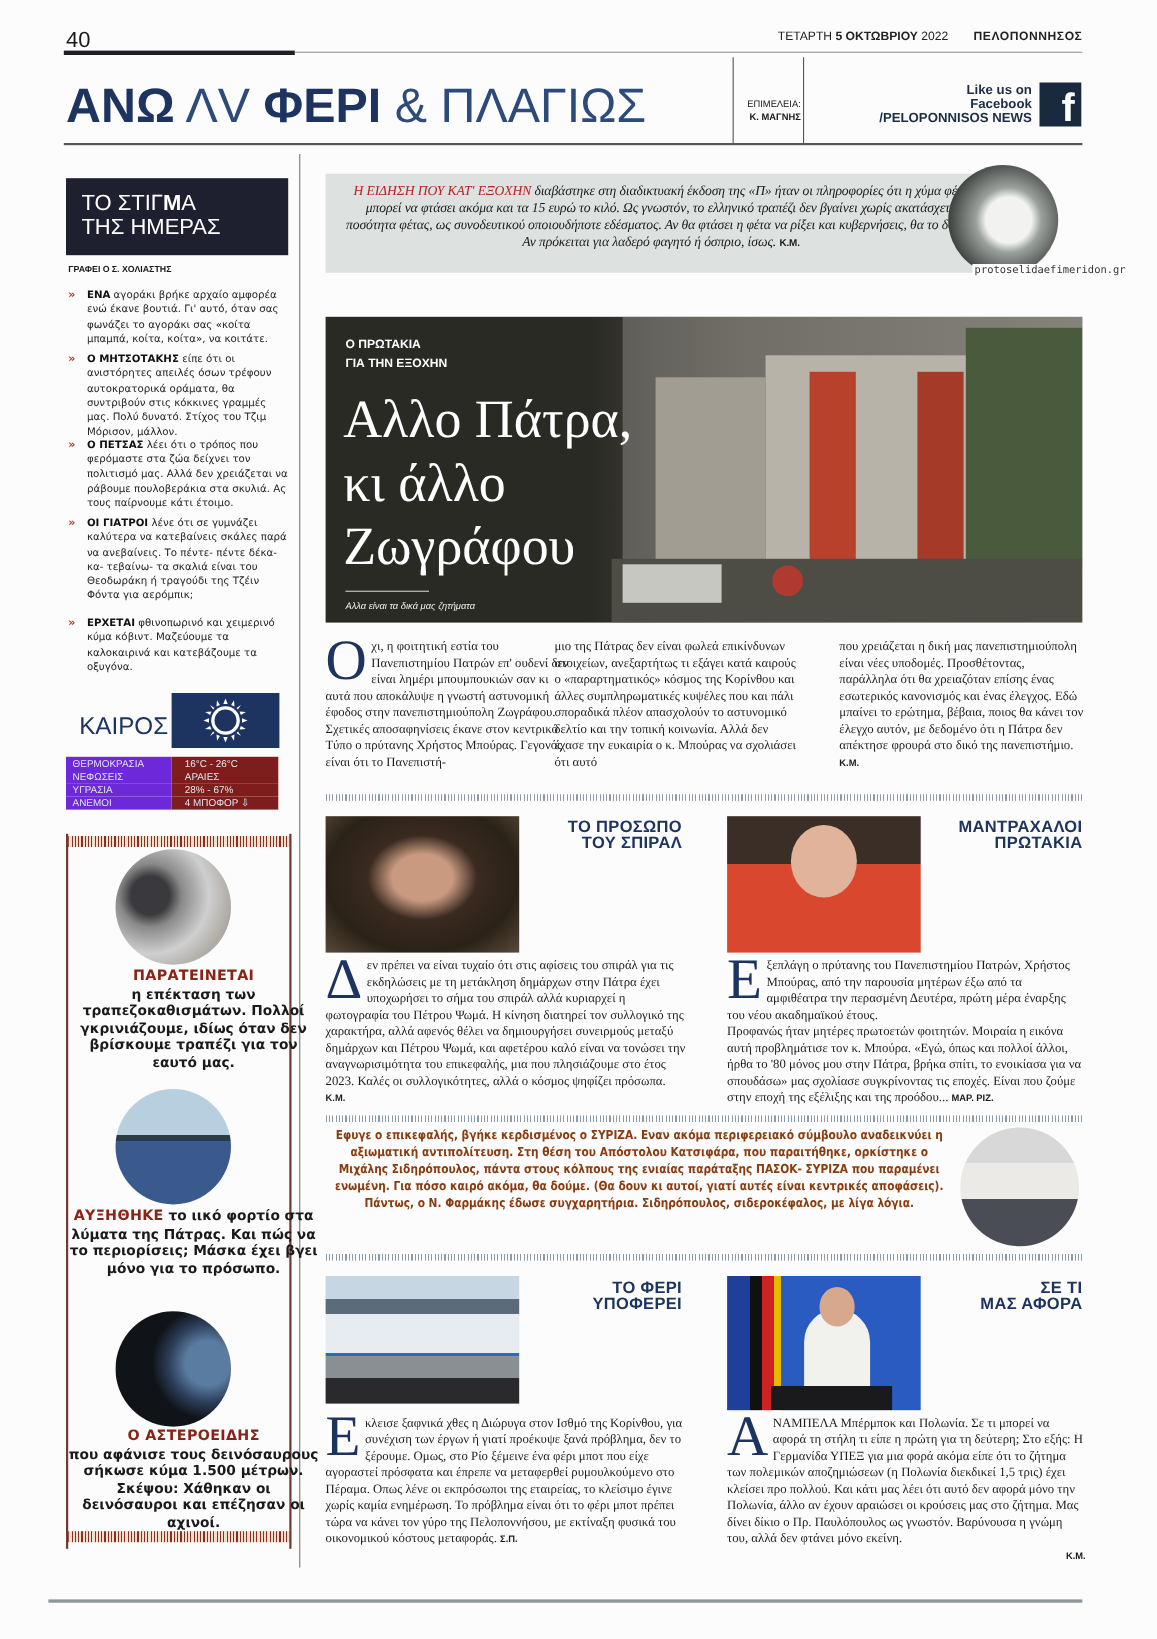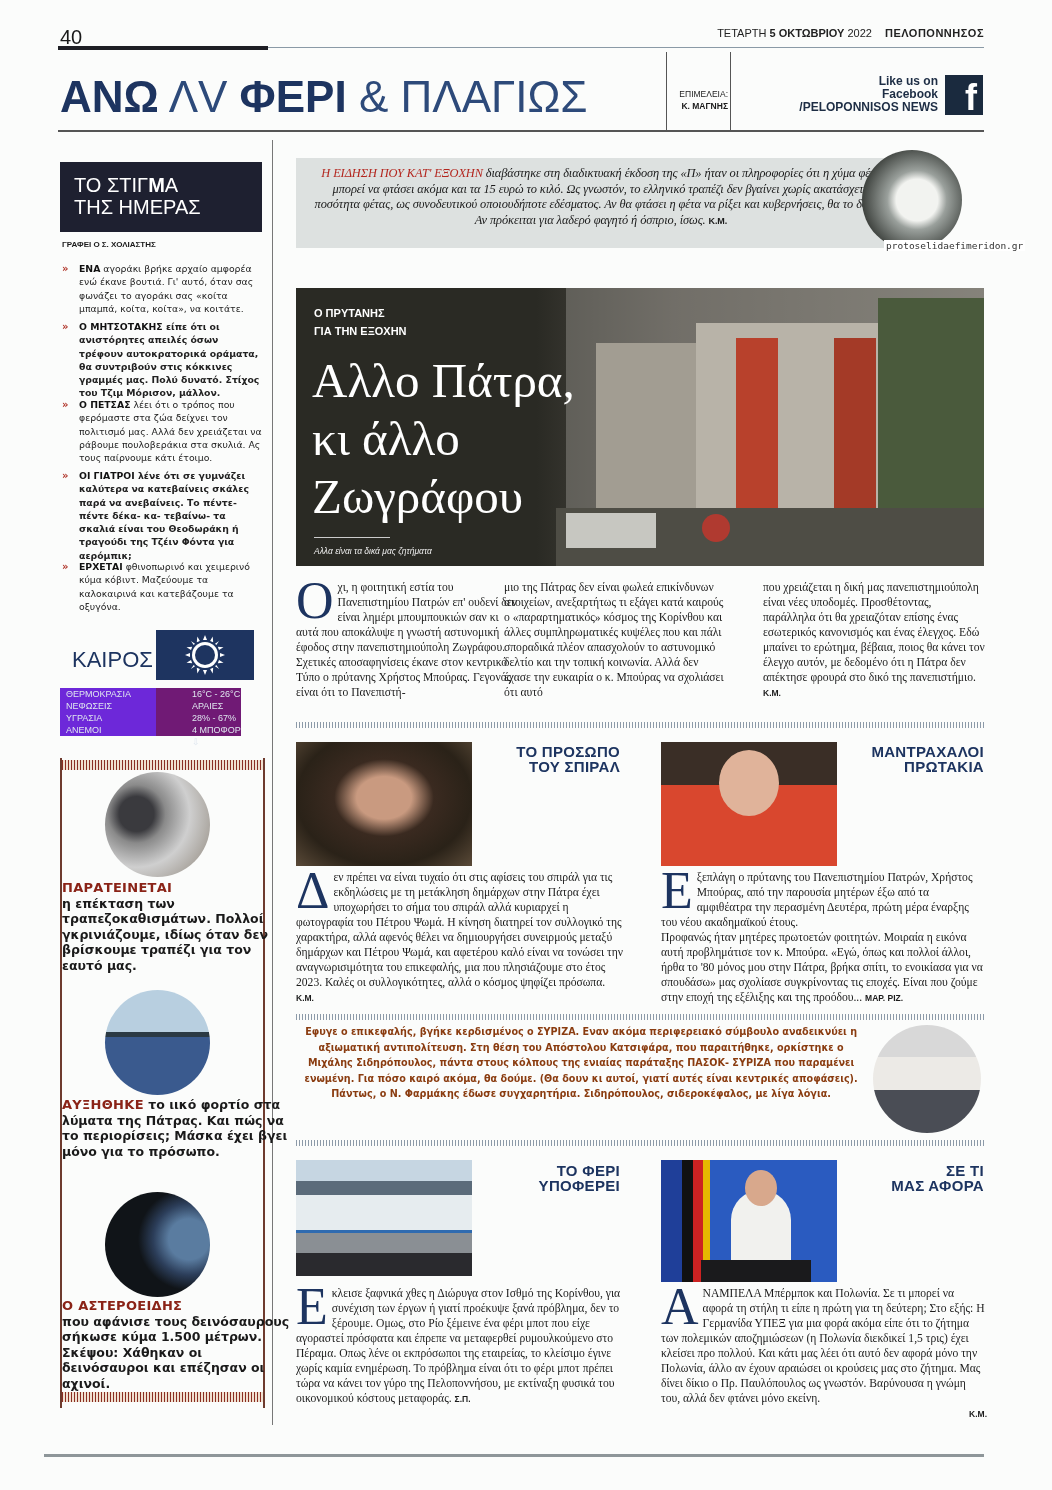--- a/index.html
+++ b/index.html
@@ -4,53 +4,53 @@
 <style>
 *{box-sizing:border-box;margin:0;padding:0}
 body{width:1052px;height:1490px;background:#fbfcfb;position:relative;overflow:hidden;font-family:"Liberation Serif",serif;color:#1a1a1a}
 .abs{position:absolute}
 
 #pg-num{left:60px;top:26px;font-size:20px;font-family:Liberation Sans, sans-serif}
 #pg-bar{left:58px;top:46px;width:210px;height:4px;background:#1e1e24}
 #pg-line{left:268px;top:47px;width:716px;height:1px;background:#8a9aa6}
 #date-line{right:68px;top:27px;font-size:11px;font-family:"Liberation Sans",sans-serif;color:#222}
 #date-line b{font-weight:bold}
-#date-line .brand{font-weight:900;letter-spacing:0.5px;margin-left:10px}
+#date-line .brand{font-weight:900;letter-spacing:0.5px;margin-left:20px}
 #section-title{left:60px;top:72px;font-size:44px;font-family:"Liberation Sans",sans-serif;color:#1d3460;letter-spacing:0px;white-space:nowrap;line-height:50px}
 #section-title .b{font-weight:bold}
 #section-title .l{font-weight:normal;color:#2d4a7a}
 #hdr-sep1{left:666px;top:52px;width:1px;height:78px;background:#555}
 #hdr-sep2{left:730px;top:52px;width:1px;height:78px;background:#555}
 #editor{left:672px;top:88px;width:56px;text-align:right;font-family:"Liberation Sans",sans-serif;font-size:8.5px;line-height:12px}
 #fb-text{right:114px;top:75px;text-align:right;font-family:"Liberation Sans",sans-serif;font-size:12px;font-weight:bold;line-height:13px;color:#1d2d44}
 #fb-box{left:945px;top:75px;width:38px;height:40px;background:#1a2a3e;color:#fff;font-family:"Liberation Sans",sans-serif;font-size:36px;font-weight:bold;text-align:right;padding-right:6px;line-height:46px;overflow:hidden}
 #hdr-bottom{left:58px;top:130px;width:926px;height:2px;background:#555}
 
 #left-border{left:272px;top:140px;width:1px;height:1285px;background:#777}
 #stigma-box{left:60px;top:162px;width:202px;height:70px;background:#1e2030;color:#fff;padding:12px 14px;font-family:"Liberation Sans",sans-serif;font-size:20px;line-height:22px;font-weight:normal}
 #stigma-box b{font-weight:bold}
 #author{left:62px;top:240px;font-size:7px;font-family:"Liberation Sans",sans-serif;font-weight:bold}
 #author span{font-size:8px}
 .bullet{position:absolute;left:62px;width:200px;font-family:"DejaVu Sans",sans-serif;font-size:9.3px;line-height:13.3px;color:#222}
 .bullet .arr{color:#b1352a;font-weight:bold;position:absolute;left:0;top:0;font-size:10px}
 .bullet .txt{padding-left:17px;display:block}
 .bullet .txt b{color:#111}
-.bullet.bold .txt{font-weight:bold}
+.bullet.bold .txt{font-weight:normal}
 
 #weather-title{left:72px;top:647px;font-size:22px;font-family:"Liberation Sans",sans-serif;color:#1d3460}
 #weather-icon-box{left:156px;top:630px;width:98px;height:50px;background:#1e3460;display:flex;align-items:center;justify-content:center}
 #weather-table{left:60px;top:688px;width:194px}
 .wrow{display:flex;height:12px;font-family:"Liberation Sans",sans-serif;font-size:9px;line-height:12px;color:#dfe6ef}
 .wrow .k{width:96px;background:#6d28d9;padding-left:6px}
-.wrow .v{width:85px;background:#701a75;padding-left:36px}
+.wrow .v{width:97px;background:#7f1d1d;padding-left:12px}
 
 #stories-box{left:60px;top:758px;width:205px;height:650px;border-left:2px solid #6e3b2e;border-right:2px solid #6e3b2e}
 .hatch{position:absolute;height:10px;background:repeating-linear-gradient(90deg,#8a2e22 0 1px,#f0e0d0 1px 3px)}
 .circle-img{position:absolute;border-radius:50%;overflow:hidden}
-.story-cap{position:absolute;left:62px;width:228px;font-family:"DejaVu Sans",sans-serif;font-size:12.5px;font-weight:bold;line-height:15.5px;color:#1a1a1a}
+.story-cap{position:absolute;left:62px;width:228px;text-align:center;font-family:"DejaVu Sans",sans-serif;font-size:12.5px;font-weight:bold;line-height:15.5px;color:#1a1a1a}
 .story-cap .red{color:#8a2317;font-weight:900;font-size:13px;letter-spacing:0.3px}
 
 #feature-box{left:296px;top:158px;width:610px;height:90px;background:#dde1e0;padding:8px 14px;font-family:"Liberation Serif",serif;font-size:12.4px;line-height:15.5px;text-align:center;color:#1a1a1a;font-style:italic;letter-spacing:-0.1px}
 #feature-box .red{color:#b3261e}
 #feature-box .sig{font-style:normal;font-weight:bold;font-size:9px;font-family:"Liberation Sans",sans-serif}
 #feta-circle{left:862px;top:150px;width:100px;height:100px;border-radius:50%;background:radial-gradient(circle at 55% 50%,#f2f3f0 0 28%,#9aa09c 40%,#3a3e3a 75%);overflow:hidden}
 #watermark{left:884px;top:240px;font-family:"DejaVu Sans Mono",monospace;font-size:9.5px;color:#333;background:#fff;padding:0 2px}
 
 #hero{left:296px;top:288px;width:688px;height:278px;background:linear-gradient(90deg,#2a2a24 0 35%,#55514a 55%,#7d7a70 100%);overflow:hidden}
 #hero-kicker{left:314px;top:304px;color:#fff;font-family:"Liberation Sans",sans-serif;font-weight:bold;font-size:11px;line-height:18px}
@@ -208,21 +208,21 @@
     <rect x="300" y="55" width="100" height="170" fill="#a29d92"></rect>
     <rect x="440" y="50" width="42" height="175" fill="#b8412c"></rect>
     <rect x="538" y="50" width="42" height="175" fill="#a43a27"></rect>
     <rect x="582" y="10" width="106" height="220" fill="#4a5a3c"></rect>
     <rect x="260" y="220" width="428" height="58" fill="#4e4d45"></rect>
     <rect x="270" y="225" width="90" height="35" fill="#e6e6e0" opacity="0.8"></rect>
     <circle cx="420" cy="240" r="14" fill="#b03a30"></circle>
   </svg>
 </div>
 <div class="abs" id="hero-kicker">
-  <div>Ο ΠΡΥΤΑΝΗΣ</div>
+  <div>Ο ΠΡΩΤΑΚΙΑ</div>
   <div>ΓΙΑ ΤΗΝ ΕΞΟΧΗΝ</div>
 </div>
 <div class="abs" id="hero-title">
   <div>Αλλο Πάτρα,</div>
   <div>κι άλλο</div>
   <div>Ζωγράφου</div>
 </div>
 <div class="abs" id="hero-rule"></div>
 <div class="abs" id="hero-sub">Αλλα είναι τα δικά μας ζητήματα</div>
 

